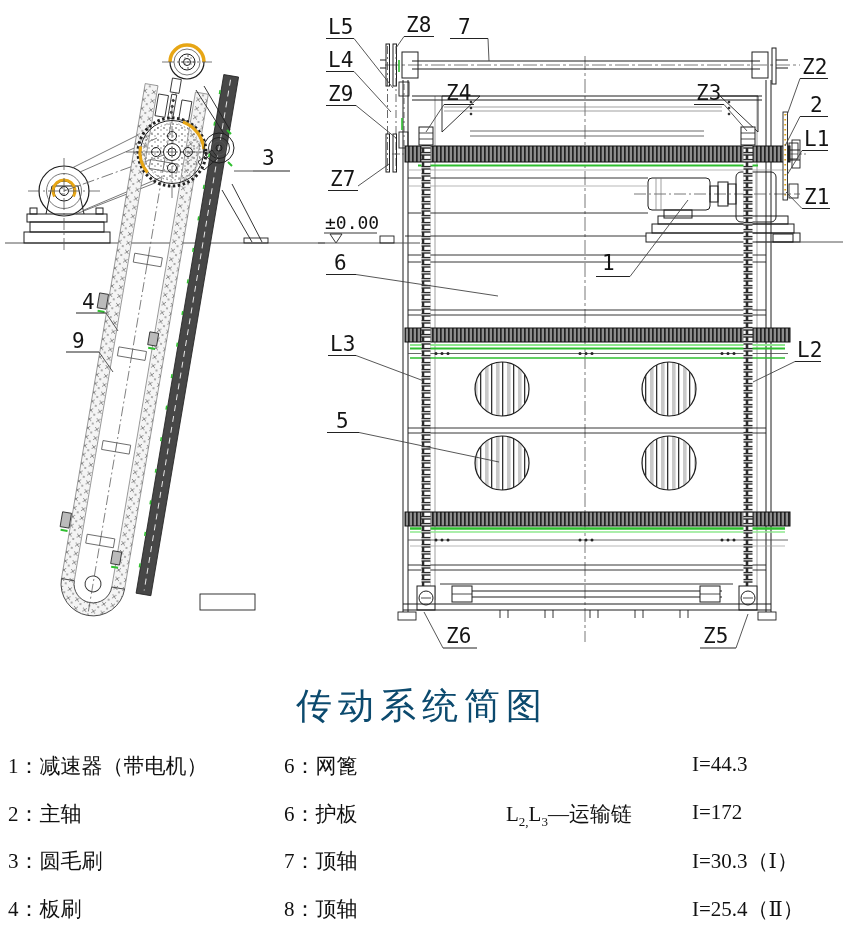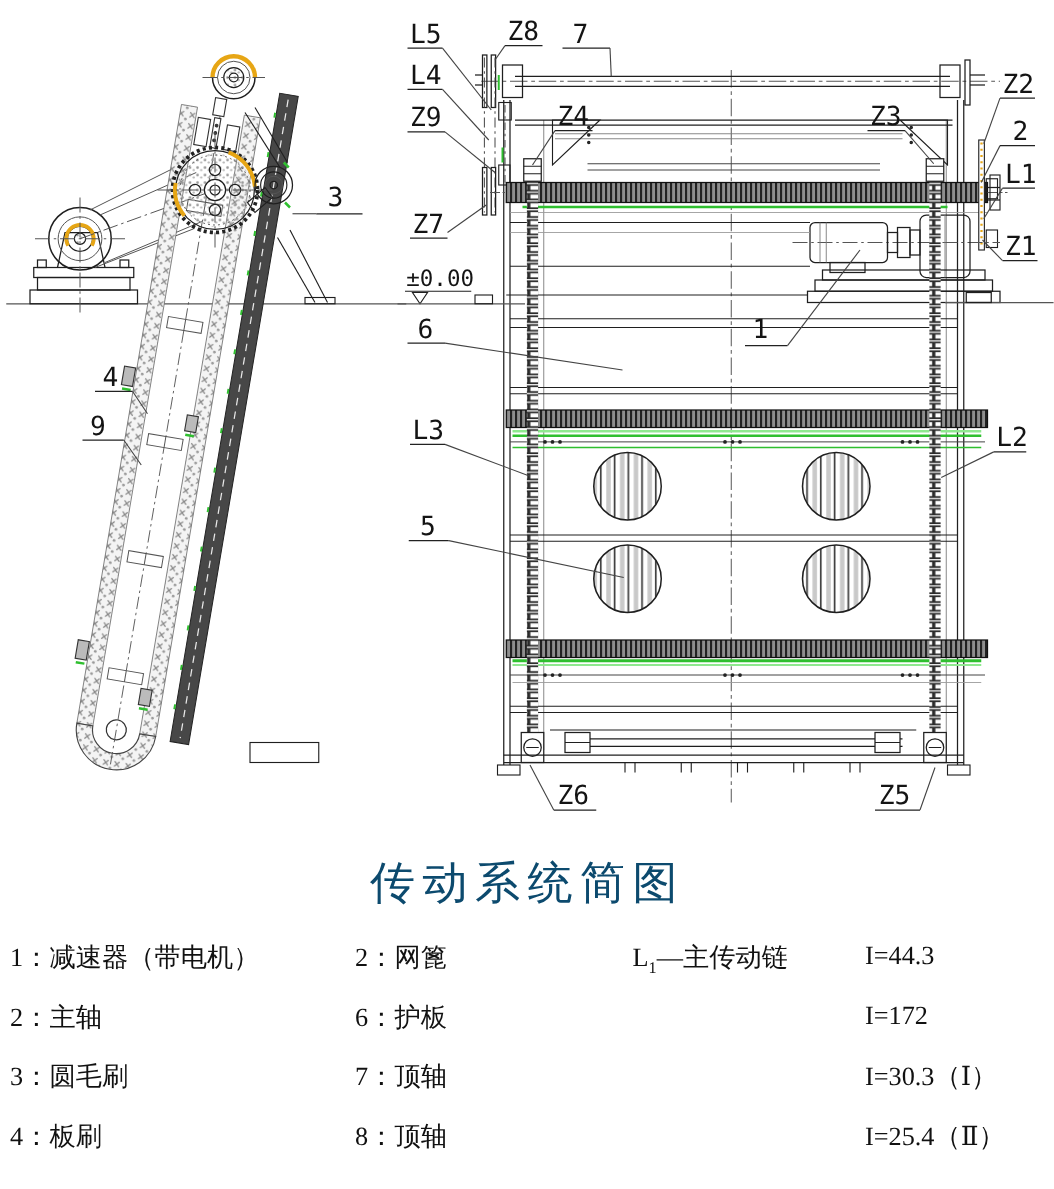--- a/index.html
+++ b/index.html
@@ -488,27 +488,27 @@
       </g>
 </g>
 </svg>
 
 
 <div id="title">传动系统简图</div>
 
 <div>
   <div class="legend-row" style="top:752px;">
     <span class="cell c1">1：减速器（带电机）</span>
-    <span class="cell c2">2：网篦</span>
-    <span class="cell c3"><span>L</span><sub>1</sub><span>—主传动链</span></span>
+    <span class="cell c2">6：网篦</span>
     <span class="cell c4">I=44.3</span>
   </div>
   <div class="legend-row" style="top:800px;">
     <span class="cell c1">2：主轴</span>
     <span class="cell c2">6：护板</span>
+    <span class="cell c3"><span>L</span><sub>2,</sub><span>L</span><sub>3</sub><span>—运输链</span></span>
     <span class="cell c4">I=172</span>
   </div>
   <div class="legend-row" style="top:847px;">
     <span class="cell c1">3：圆毛刷</span>
     <span class="cell c2">7：顶轴</span>
     <span class="cell c4">I=30.3（Ⅰ）</span>
   </div>
   <div class="legend-row" style="top:895px;">
     <span class="cell c1">4：板刷</span>
     <span class="cell c2">8：顶轴</span>

